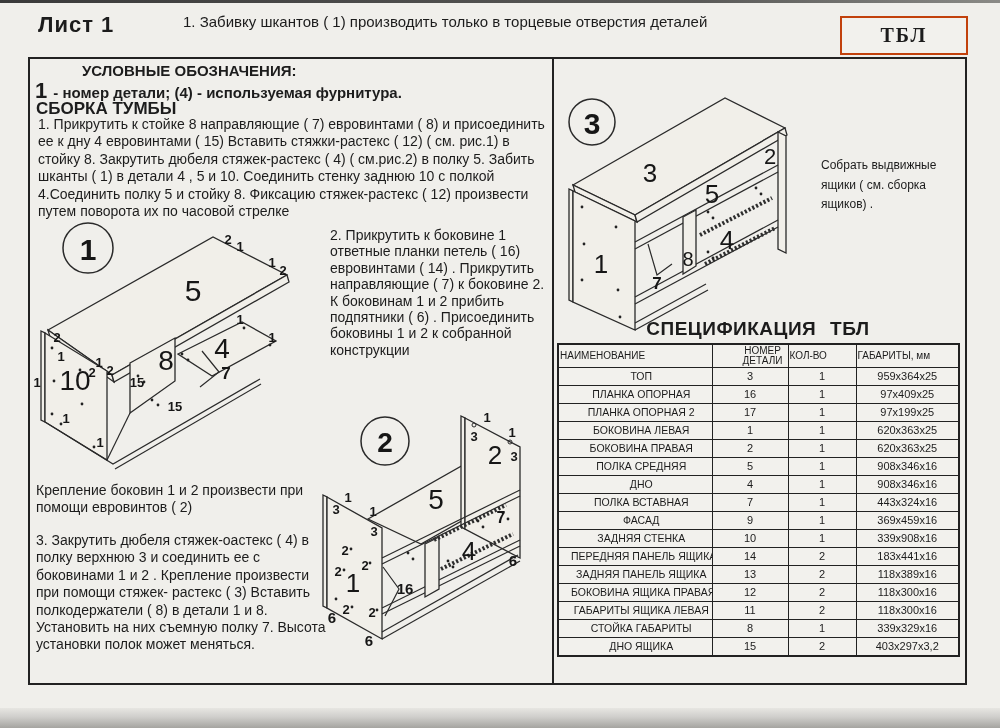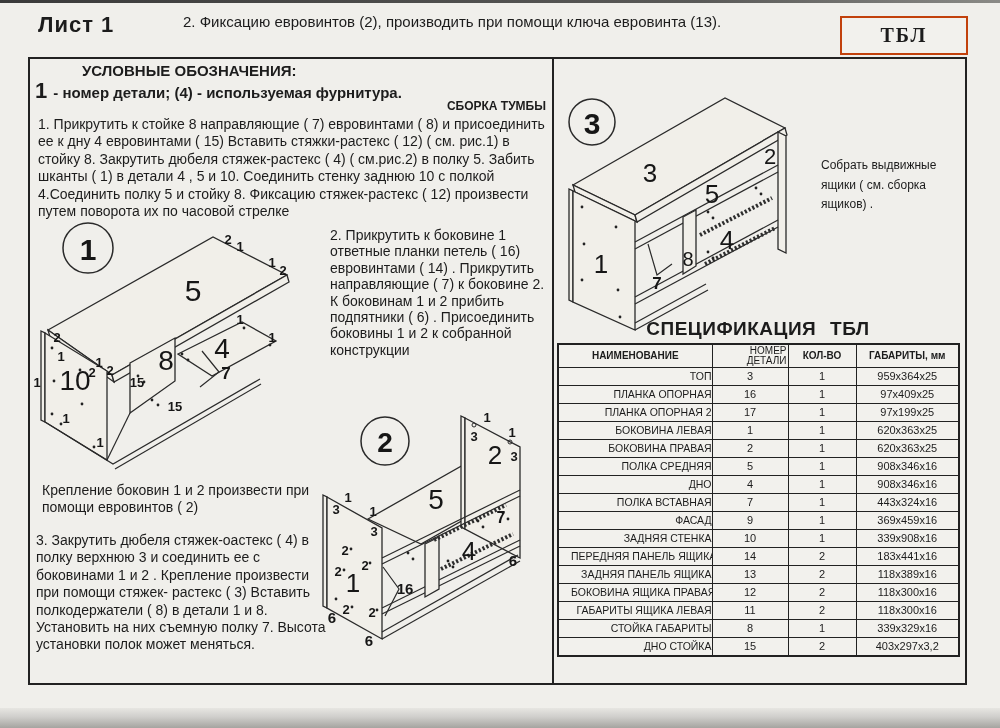--- a/index.html
+++ b/index.html
@@ -20,59 +20,59 @@
   .doc-code-box{left:840px;top:16px;width:124px;height:35px;border:2px solid #c2410c;
     display:flex;align-items:center;justify-content:center;background:#f2f1ed;font-family:Liberation Serif, serif;}
   .doc-code{font-size:20px;font-weight:700;letter-spacing:2px;}
   
   .main-frame{left:28px;top:57px;width:935px;height:624px;border:2px solid #222;}
   .v-divider{left:552px;top:57px;width:2px;height:628px;background:#222;}
   
   .legend-title{left:44px;top:62px;font-size:15px;font-weight:700;margin-left:38px;}
   .legend-line{left:35px;top:78px;font-size:15px;font-weight:700;}
   .legend-symbol{font-size:22px;font-weight:700;margin-right:6px;}
-  .section-title{left:36px;top:99px;width:510px;text-align:right;font-size:12px;font-weight:700;}
+  .section-title{left:36px;top:99px;width:510px;text-align:left;font-size:17px;font-weight:700;}
   
   .para{font-size:14px;line-height:17.4px;}
   .step1{left:38px;top:116px;width:517px;}
   .step2{left:330px;top:227px;width:222px;line-height:16.4px;}
-  .note-sides{left:36px;top:482px;width:300px;margin-left:6px;}
+  .note-sides{left:36px;top:482px;width:300px;}
   .step3{left:36px;top:532px;width:292px;}
   .note-drawers{left:821px;top:156px;width:152px;font-size:12px;line-height:19.5px;}
   
   svg.figure{overflow:visible;}
   svg .panel{fill:#f1efe9;stroke:#2a2a2a;stroke-width:1.3;}
   svg .ln{stroke:#2a2a2a;stroke-width:1.2;fill:none;}
   svg .rail{stroke:#2e2e2e;stroke-width:4;stroke-dasharray:2.2 2;fill:none;}
   svg .dot{fill:#222;stroke:none;}
   svg .hole{fill:none;stroke:#2a2a2a;stroke-width:1;}
   svg .fig-circle{fill:none;stroke:#2a2a2a;stroke-width:1.5;}
   svg text{font-family:"Liberation Sans",sans-serif;fill:#161616;text-anchor:middle;dominant-baseline:central;}
   svg text.fig-num{font-weight:700;}
   
   .spec-title{left:557px;top:318px;width:402px;text-align:center;font-size:19px;font-weight:700;word-spacing:8px;letter-spacing:0.5px;}
   table.spec{left:557px;top:343px;width:401px;border-collapse:collapse;table-layout:fixed;background:#f2f1ed;}
   table.spec th, table.spec td{border:1.5px solid #222;overflow:hidden;white-space:nowrap;}
   table.spec{border:2px solid #222;}
   table.spec th{height:20px;font-size:10px;font-weight:400;line-height:10px;}
   table.spec td{height:17px;font-size:11px;font-weight:400;line-height:11px;padding:0;}
   .colw0{width:154px;} .colw1{width:76px;} .colw2{width:68px;} .colw3{width:103px;}
-  table.spec td.c0{text-align:right;padding-left:12px;font-size:10.5px;}
+  table.spec td.c0{text-align:center;padding-left:12px;font-size:10.5px;}
   table.spec td.c1,table.spec td.c2,table.spec td.c3{text-align:center;}
-  table.spec th.h0,table.spec th.h2,table.spec th.h3{text-align:center;font-weight:bold;}
-  table.spec th.h1{text-align:right;padding-left:26px;}
+  table.spec th.h0,table.spec th.h2,table.spec th.h3{text-align:left;}
+  table.spec th.h1{text-align:center;padding-left:26px;}
 </style>
 </head>
 <body>
 
 <div class="abs scan-top"></div>
 
 <div class="abs sheet-title">Лист 1</div>
 <div class="abs header-notes">
-  <div>2. Фиксацию евровинтов (2), производить при помощи ключа евровинта (13).</div>
+  <div>1. Забивку шкантов ( 1) производить только в торцевые отверстия деталей</div>
 </div>
 <div class="abs doc-code-box">
   <span class="doc-code">ТБЛ</span>
 </div>
 
 <div class="abs main-frame"></div>
 <div class="abs v-divider"></div>
 
 <div class="abs legend-title">УСЛОВНЫЕ ОБОЗНАЧЕНИЯ:</div>
 <div class="abs legend-line">
@@ -337,21 +337,21 @@
         <td class="c2">2</td>
         <td class="c3">118x300x16</td>
       </tr>
       <tr>
         <td class="c0">СТОЙКА ГАБАРИТЫ</td>
         <td class="c1">8</td>
         <td class="c2">1</td>
         <td class="c3">339x329x16</td>
       </tr>
       <tr>
-        <td class="c0">ДНО СТОЙКА</td>
+        <td class="c0">ДНО ЯЩИКА</td>
         <td class="c1">15</td>
         <td class="c2">2</td>
         <td class="c3">403x297x3,2</td>
       </tr>
     </tbody>
 </table>
 
 <div class="abs scan-bottom"></div>
 
 </body></html>

